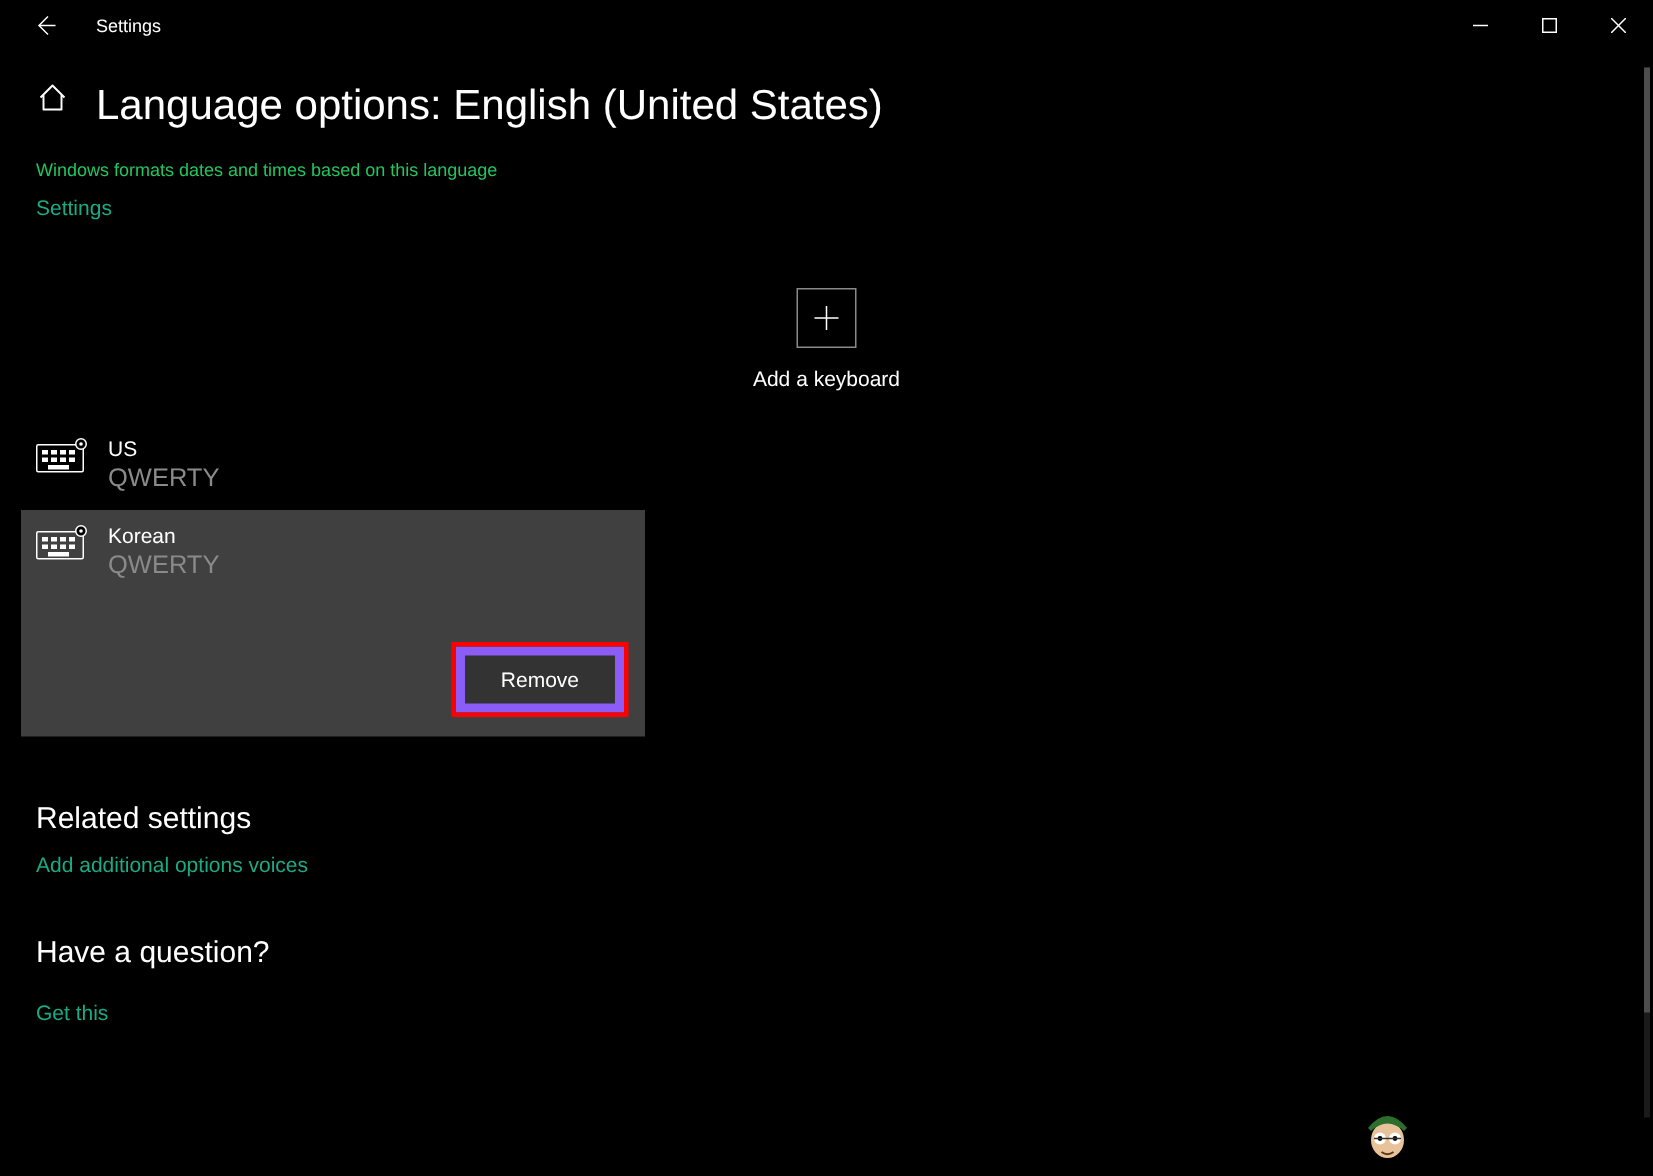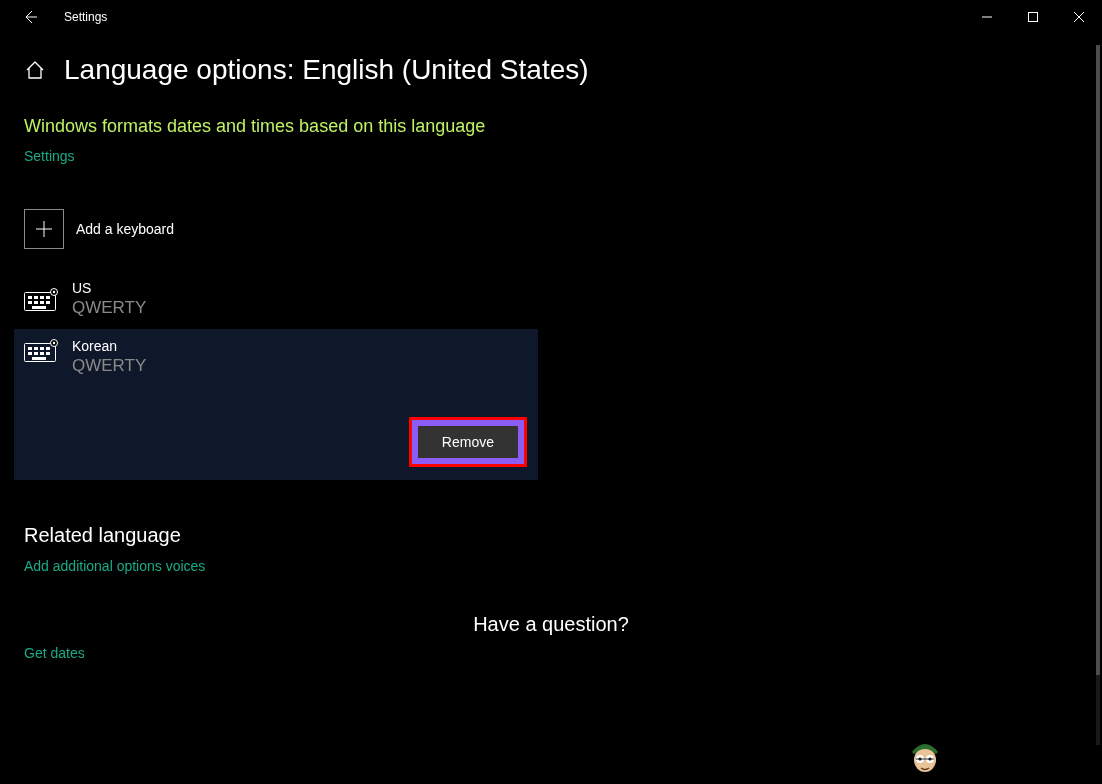--- a/index.html
+++ b/index.html
@@ -48,76 +48,77 @@
       display: flex;
       align-items: center;
       justify-content: center;
       cursor: pointer;
     }
     .content {
       padding: 20px 24px 0 24px;
     }
     .page-header {
       display: flex;
-      align-items: center;
+      align-items: flex-start;
       gap: 18px;
-      margin-bottom: 30px;
     }
     .home-icon {
       width: 22px;
       height: 22px;
       cursor: pointer;
     }
     .page-title {
       font-size: 28px;
       font-weight: 500;
       color: #ffffff;
     }
     .section-heading {
       font-size: 20px;
       font-weight: 500;
       margin-bottom: 16px;
       color: #ffffff;
     }
     .section-description {
-      font-size: 18px;
-      color: #bef264;
+      font-size: 12px;
+      color: #22c55e;
       margin-bottom: 10px;
+      margin-top: 20px;
     }
     .link-text {
       font-size: 14px;
       color: #1aab85;
       cursor: pointer;
       display: inline-block;
     }
     .section-block {
       margin-bottom: 44px;
     }
     .add-row {
       display: flex;
       align-items: center;
       gap: 12px;
       margin-bottom: 22px;
       cursor: pointer;
+      flex-direction: column;
     }
     .plus-box {
       width: 40px;
       height: 40px;
       border: 1px solid #8a8a8a;
       display: flex;
       align-items: center;
       justify-content: center;
     }
     .add-label {
       font-size: 14px;
       color: #ffffff;
     }
     .keyboard-item {
       display: flex;
-      align-items: center;
+      align-items: flex-start;
       gap: 12px;
       padding: 8px 0 10px 0;
       cursor: pointer;
     }
     .keyboard-icon {
       width: 36px;
       height: 24px;
       margin-top: 2px;
       position: relative;
     }
@@ -125,24 +126,24 @@
       font-size: 14px;
       color: #ffffff;
       line-height: 1.3;
     }
     .kb-sub {
       font-size: 17px;
       color: #8a8a8a;
       line-height: 1.3;
     }
     .keyboard-item.selected {
-      background: #0f172a;
+      background: #404040;
       padding: 8px 10px 16px 10px;
       margin-left: -10px;
-      width: 524px;
+      width: 416px;
       flex-direction: column;
     }
     .keyboard-item.selected .kb-row {
       display: flex;
       align-items: flex-start;
       gap: 12px;
       width: 100%;
     }
     .remove-row {
       display: flex;
@@ -291,27 +292,27 @@
           <div class="kb-sub">QWERTY</div>
         </div>
       </div>
       <div class="remove-row">
         <button class="remove-button-inner">Remove</button>
       </div>
     </div>
   </div>
 
   <div class="section-block" style="margin-bottom:38px;">
-    <h2 class="section-heading" style="margin-bottom:10px;">Related language</h2>
+    <h2 class="section-heading" style="margin-bottom:10px;">Related settings</h2>
     <span class="link-text">Add additional options voices</span>
   </div>
 
   <div class="section-block">
-    <h2 class="section-heading" style="margin-bottom:8px;text-align:center;">Have a question?</h2>
-    <span class="link-text">Get dates</span>
+    <h2 class="section-heading" style="margin-bottom:20px;">Have a question?</h2>
+    <span class="link-text">Get this</span>
   </div>
 
 </div>
 
 <div class="scrollbar">
   <div class="scrollbar-thumb"></div>
 </div>
 
 <div class="avatar-icon">
   <svg width="34" height="42" viewBox="0 0 34 42">

